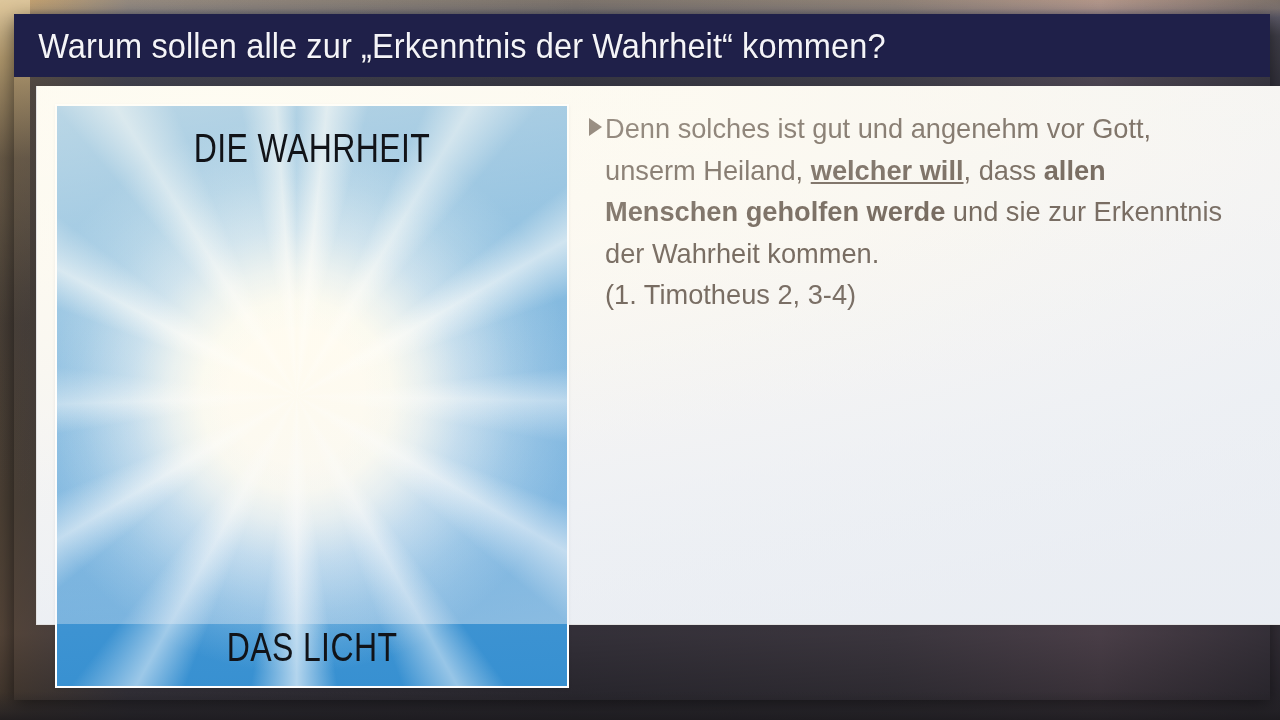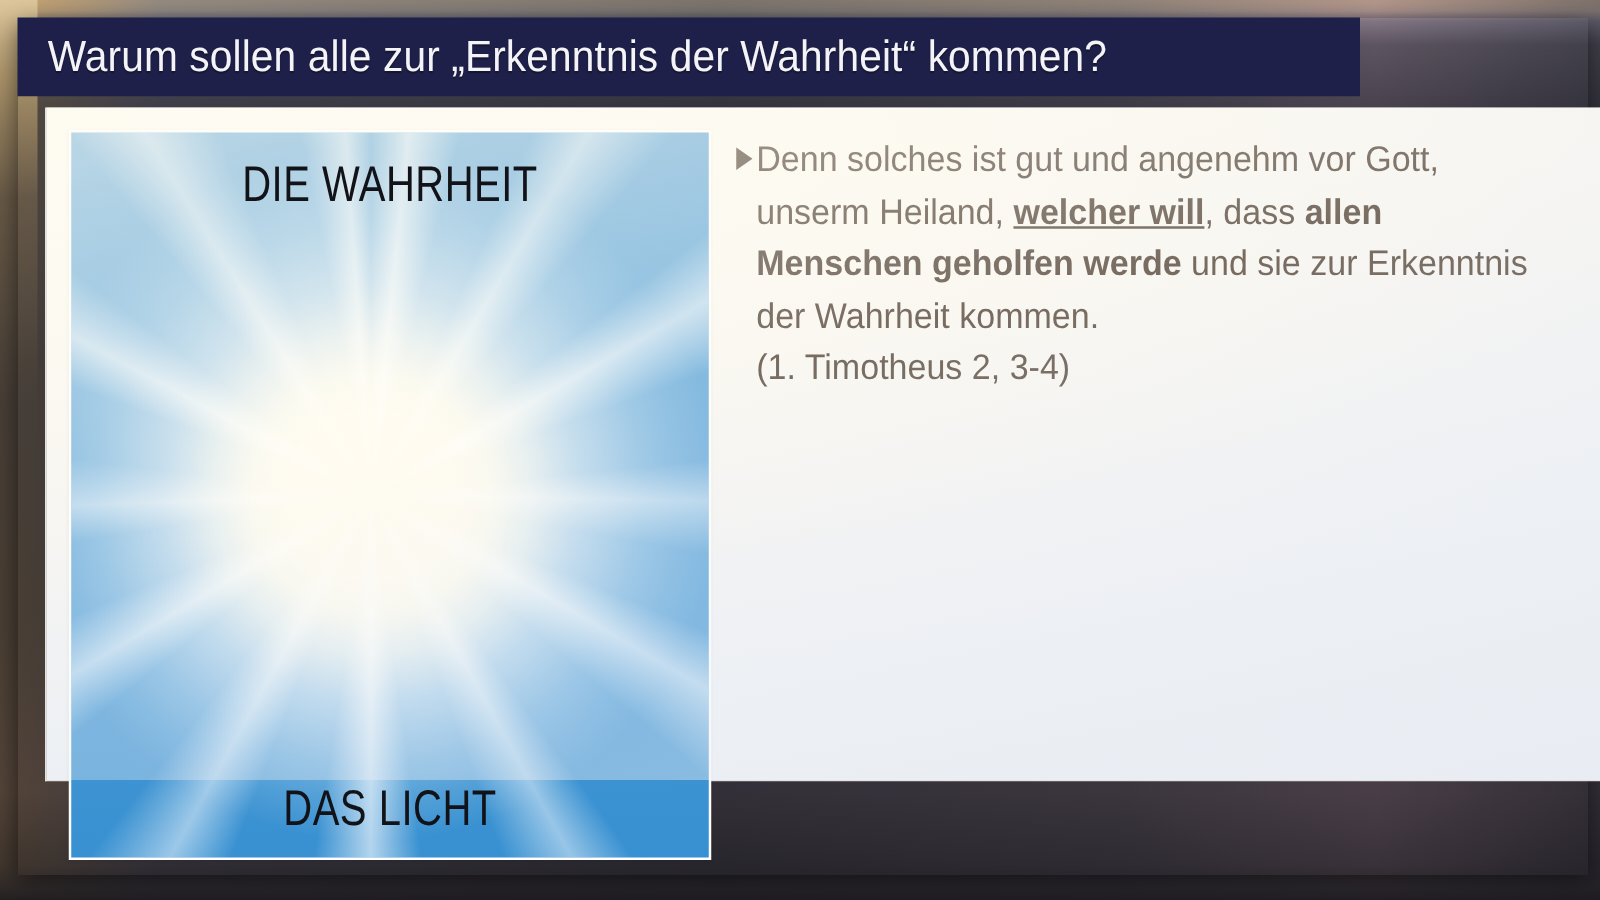--- a/index.html
+++ b/index.html
@@ -45,21 +45,21 @@
   #slide {
     position:absolute;
     left:14px; top:14px;
     width:1256px; height:686px;
     box-shadow:0 6px 18px rgba(0,0,0,.55);
   }
 
   
   #title-bar {
     position:absolute; left:0; top:0;
-    width:1074px; height:63px;
+    width:1256px; height:63px;
     background:linear-gradient(180deg,#232css 0%, #1e1f4a 0%, #22234f 55%, #1b1c44 100%);
     background-color:#1f2049;
     display:flex; align-items:center;
   }
   #title-text {
     color:#f4f4f8;
     font-size:35px;
     font-weight:400;
     letter-spacing:.1px;
     padding-left:26px;

